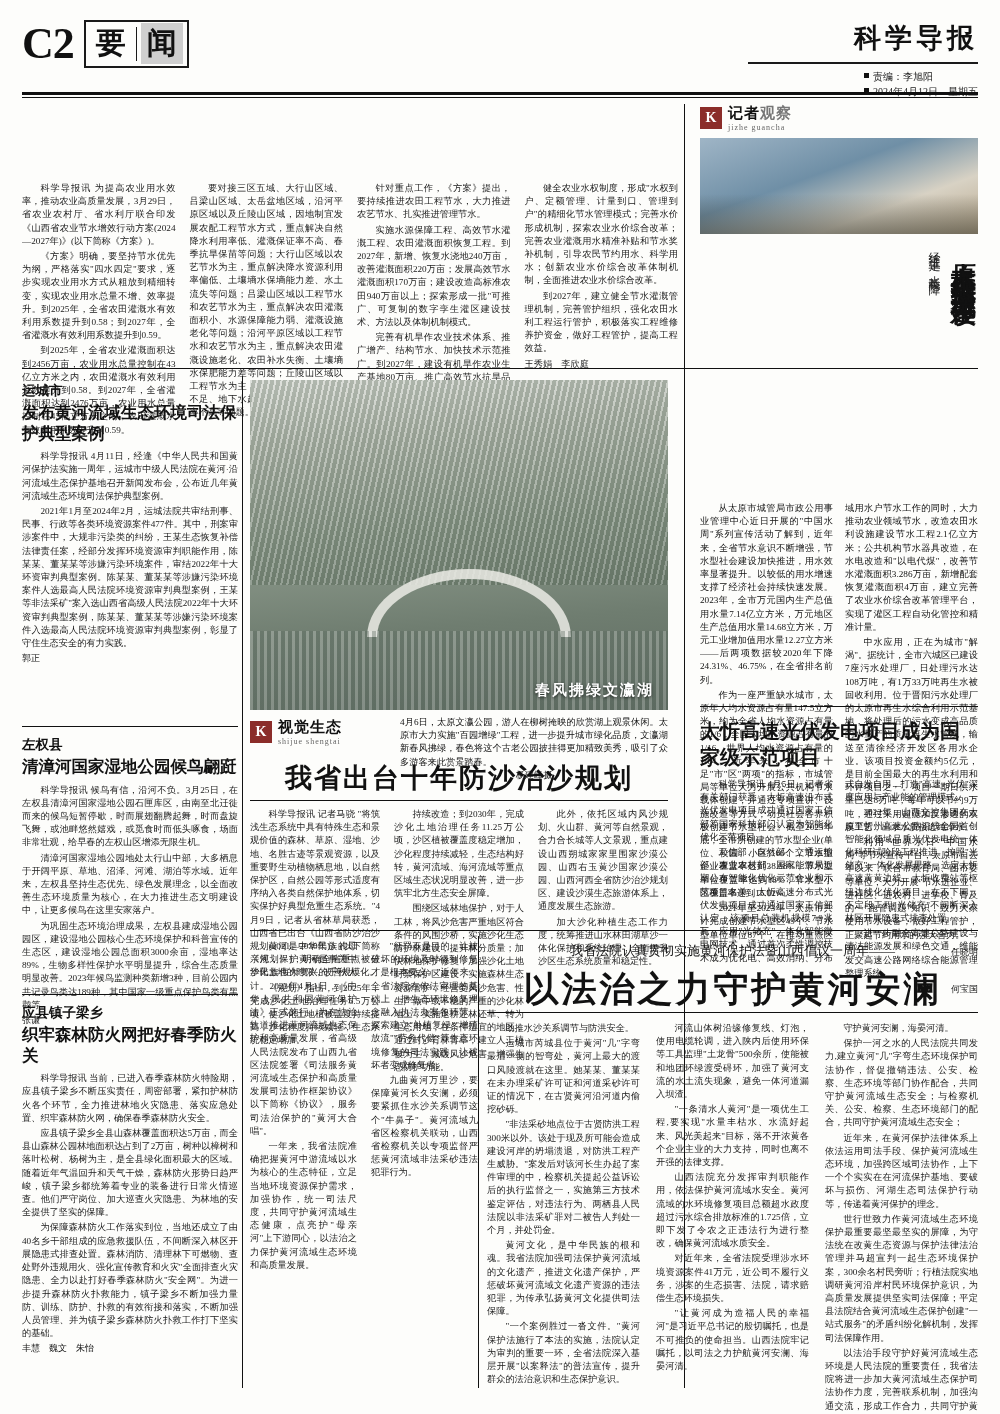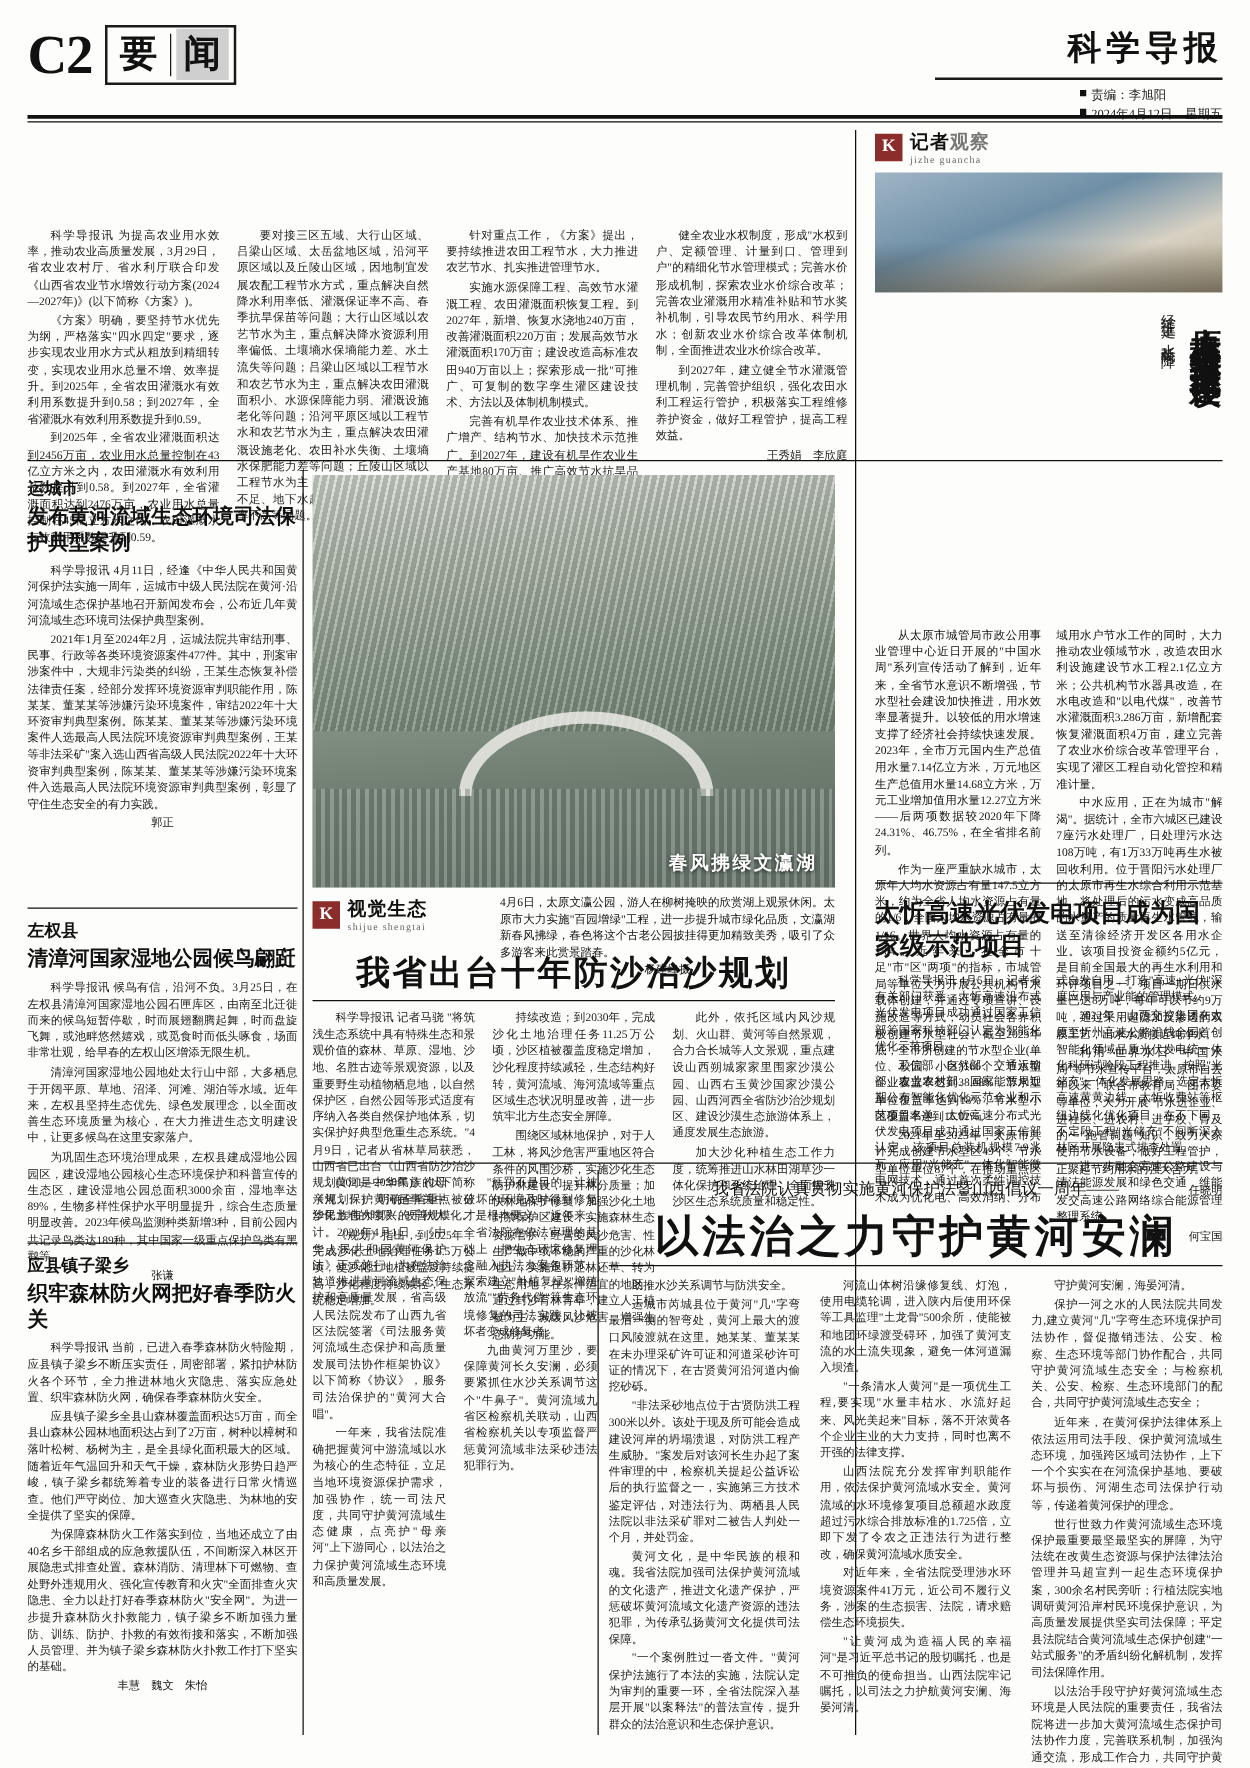--- a/index.html
+++ b/index.html
@@ -62,21 +62,21 @@
   .vert-sub{writing-mode:vertical-rl;text-orientation:upright;font-size:12px;letter-spacing:2px;
     color:#222;height:250px;margin-right:2px;}
   .rail-body{margin-top:10px;column-count:2;column-gap:12px;font-size:9.2px;line-height:13.2px;text-align:justify;}
   .rail-body p{margin:0 0 2px 0;text-indent:2em;}
   .rail-sign{text-align:right;font-size:9px;margin-top:3px;}
 
   
   .lcol{position:absolute;left:22px;width:216px;}
   .city{font-size:13.5px;font-weight:bold;margin-bottom:3px;}
   .sub-h{font-size:16.5px;font-weight:bold;line-height:1.25;margin:0 0 6px 0;}
-  .sign{text-align:center;font-size:9px;margin-top:2px;}
+  .sign{text-align:left;font-size:9px;margin-top:2px;}
 
   
   .photo{position:absolute;left:250px;top:380px;width:418px;height:330px;
     background:linear-gradient(175deg,#d9dcd6 0%,#b7bdb3 18%,#8d9a8c 45%,#6f7d70 72%,#5d6a60 100%);
     overflow:hidden;}
   .photo .willow{position:absolute;left:0;top:0;width:100%;height:62%;
     background:repeating-linear-gradient(102deg,rgba(255,255,255,.16) 0 2px,rgba(40,60,40,.22) 2px 6px);}
   .photo .water{position:absolute;left:0;bottom:0;width:100%;height:24%;
     background:repeating-linear-gradient(90deg,rgba(255,255,255,.22) 0 3px,rgba(90,105,95,.35) 3px 7px);}
   .photo .bridge{position:absolute;left:28%;bottom:22%;width:44%;height:58px;
@@ -151,21 +151,21 @@
       <p>要对接三区五域、大行山区域、吕梁山区域、太岳盆地区域，沿河平原区域以及丘陵山区域，因地制宜发展农配工程节水方式，重点解决自然降水利用率低、灌溉保证率不高、春季抗旱保苗等问题；大行山区域以农艺节水为主，重点解决降水资源利用率偏低、土壤墒水保墒能力差、水土流失等问题；吕梁山区域以工程节水和农艺节水为主，重点解决农田灌溉面积小、水源保障能力弱、灌溉设施老化等问题；沿河平原区域以工程节水和农艺节水为主，重点解决农田灌溉设施老化、农田补水失衡、土壤墒水保肥能力差等问题；丘陵山区域以工程节水为主，重点解决地表水利用不足、地下水超采严重、水资源利用率不高等问题。</p>
     </div>
     <div class="col">
       <p>针对重点工作，《方案》提出，要持续推进农田工程节水，大力推进农艺节水、扎实推进管理节水。</p>
       <p>实施水源保障工程、高效节水灌溉工程、农田灌溉面积恢复工程。到2027年，新增、恢复水浇地240万亩，改善灌溉面积220万亩；发展高效节水灌溉面积170万亩；建设改造高标准农田940万亩以上；探索形成一批"可推广、可复制的数字孪生灌区建设技术、方法以及体制机制模式。</p>
       <p>完善有机旱作农业技术体系、推广增产、结构节水、加快技术示范推广。到2027年，建设有机旱作农业生产基地80万亩、推广高效节水抗旱品种200个以上，累计推广抗旱节水品种240万亩；水肥一体化技术推广面积40万亩，创建4个节水农业灌区，4个农业节水示范区和14个抗旱节水品种展示示范基地。</p>
     </div>
     <div class="col">
       <p>健全农业水权制度，形成"水权到户、定额管理、计量到口、管理到户"的精细化节水管理模式；完善水价形成机制，探索农业水价综合改革；完善农业灌溉用水精准补贴和节水奖补机制，引导农民节约用水、科学用水；创新农业水价综合改革体制机制，全面推进农业水价综合改革。</p>
       <p>到2027年，建立健全节水灌溉管理机制，完善管护组织，强化农田水利工程运行管护，积极落实工程维修养护资金，做好工程管护，提高工程效益。</p>
-      <p style="text-align:right;text-indent:0;">王秀娟　李欣庭</p>
+      <p style="text-align:left;text-indent:0;">王秀娟　李欣庭</p>
     </div>
   </div>
 
   <div class="rail">
     <div class="rail-tag">
       <span class="tag-k">K</span>
       <span>
         <span class="tag-cn"><span>记者</span><span class="grey">观察</span></span>
         <div class="tag-py">jizhe guancha</div>
       </span>

